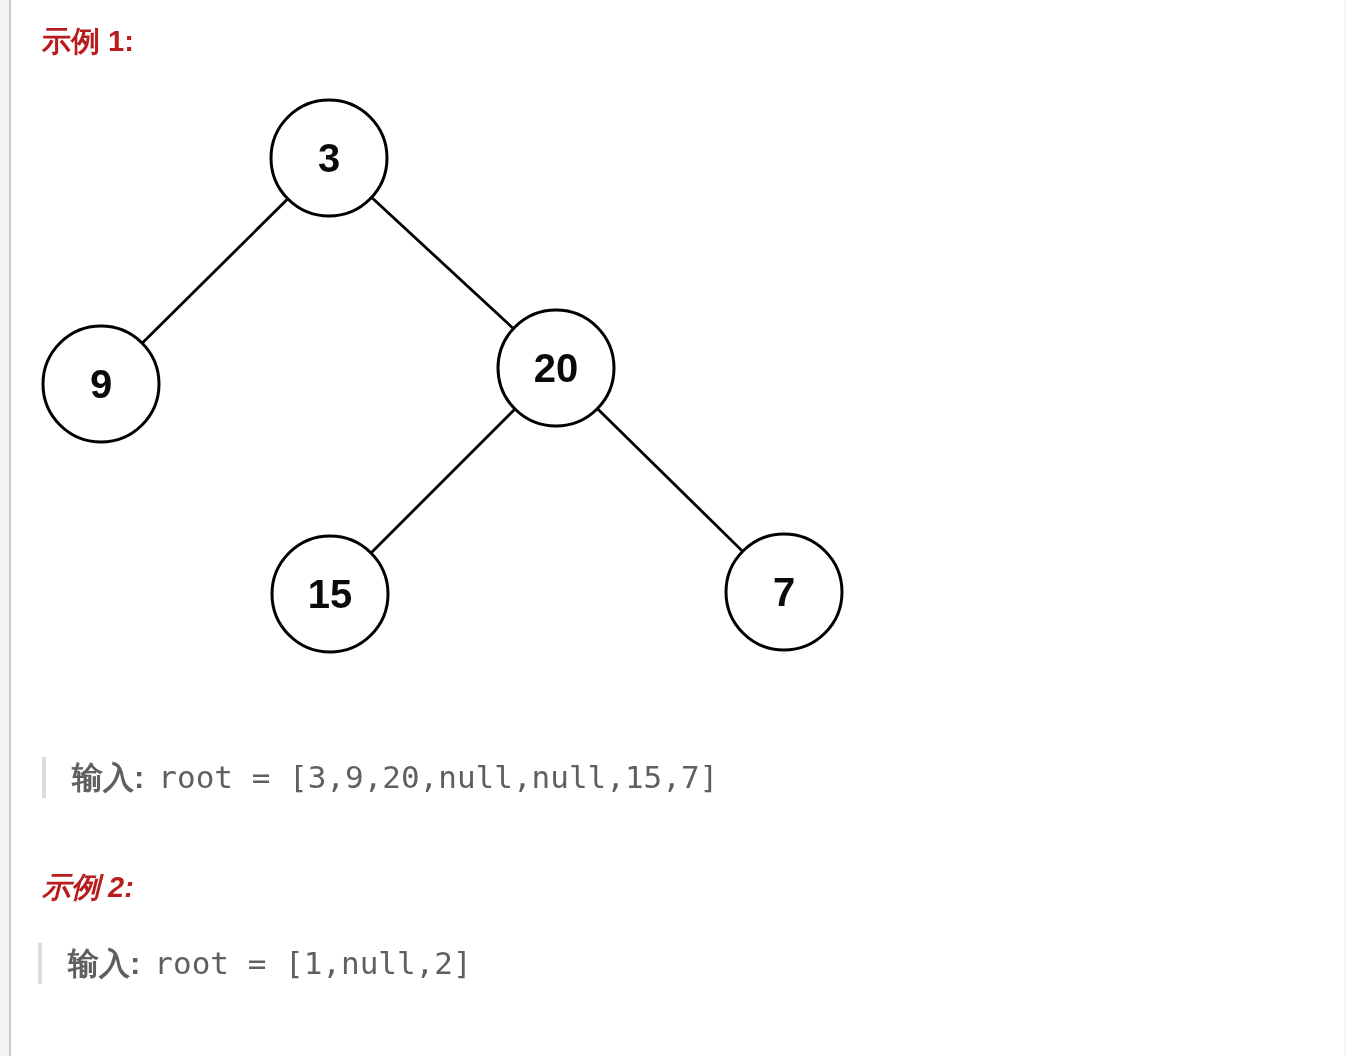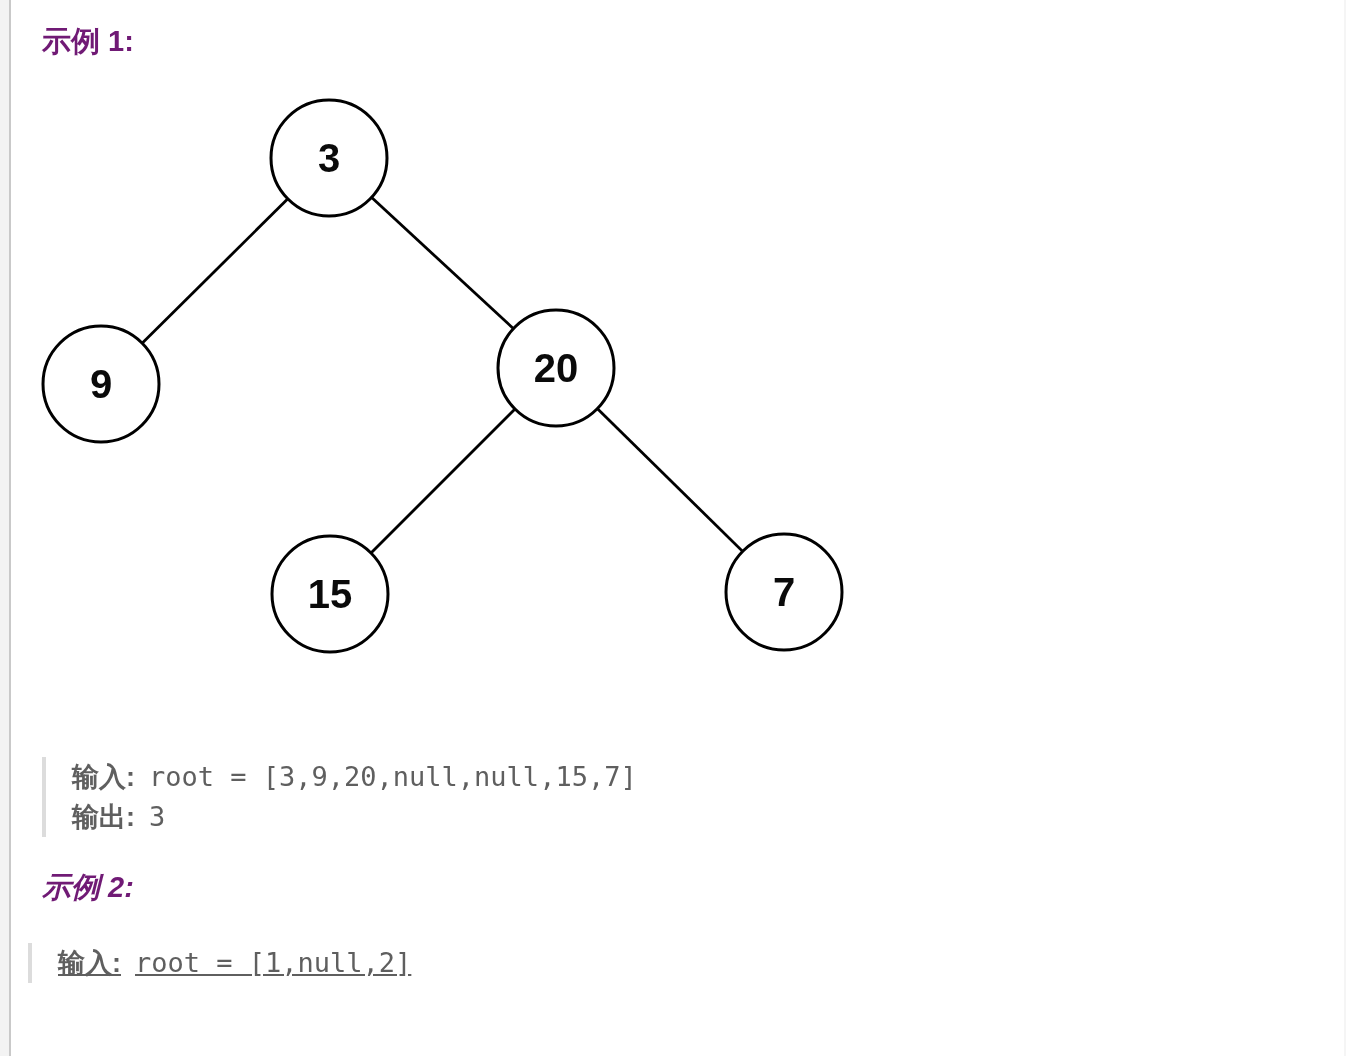--- a/index.html
+++ b/index.html
@@ -29,45 +29,45 @@
     right: 0; top: 0; bottom: 0;
     width: 2px;
     background: #f5f5f5;
   }
   .example-heading {
     position: absolute;
     margin: 0;
     font-size: 29px;
     line-height: 32px;
     font-weight: bold;
-    color: #701a75;
+    color: #b91c1c;
     white-space: nowrap;
   }
   #ex1-heading { left: 42px; top: 25px; }
   #ex2-heading { left: 42px; top: 871px; font-style: italic; }
 
   .tree-svg {
     position: absolute;
     left: 0; top: 0;
     pointer-events: none;
   }
 
   .code-block {
     position: absolute;
     margin: 0;
     border-left: 4px solid #dcdcdc;
     padding: 0 18px 0 26px;
     font-family: "DejaVu Sans Mono", "Liberation Mono", monospace;
-    font-size: 27px;
+    font-size: 31px;
     line-height: 40px;
     color: #5f5f5f;
     white-space: pre;
   }
   #code-block-1 { left: 42px; top: 757px; }
-  #code-block-2 { left: 28px; top: 943px; text-decoration: underline; }
+  #code-block-2 { left: 38px; top: 943px; }
 
   .code-label {
     font-weight: bold;
     font-family: "Liberation Sans", sans-serif;
     margin-right: 14px;
   }
   .code-line { min-height: 40px; }
 </style>
 </head>
 <body>
@@ -106,19 +106,19 @@
       <circle cx="330" cy="594" r="58" fill="#ffffff" stroke="#000000" stroke-width="3"></circle>
       <text x="330" y="594" text-anchor="middle" dominant-baseline="central" font-family="Liberation Sans, sans-serif" font-weight="bold" font-size="40" fill="#0a0a0a">15</text>
     </g>
 
     <g>
       <circle cx="784" cy="592" r="58" fill="#ffffff" stroke="#000000" stroke-width="3"></circle>
       <text x="784" y="592" text-anchor="middle" dominant-baseline="central" font-family="Liberation Sans, sans-serif" font-weight="bold" font-size="40" fill="#0a0a0a">7</text>
     </g>
   </svg>
 
-  <pre class="code-block" id="code-block-1"><div class="code-line"><strong class="code-label">输入:</strong><span>root = [3,9,20,null,null,15,7]</span></div><div class="code-line"><strong class="code-label">输出:</strong><span>3</span></div></pre>
+  <pre class="code-block" id="code-block-1"><div class="code-line"><strong class="code-label">输入:</strong><span>root = [3,9,20,null,null,15,7]</span></div></pre>
 
   <h3 class="example-heading" id="ex2-heading">示例 2:</h3>
 
   <pre class="code-block" id="code-block-2"><div class="code-line"><strong class="code-label">输入:</strong><span>root = [1,null,2]</span></div></pre>
 
 </div>
 
 </body></html>

